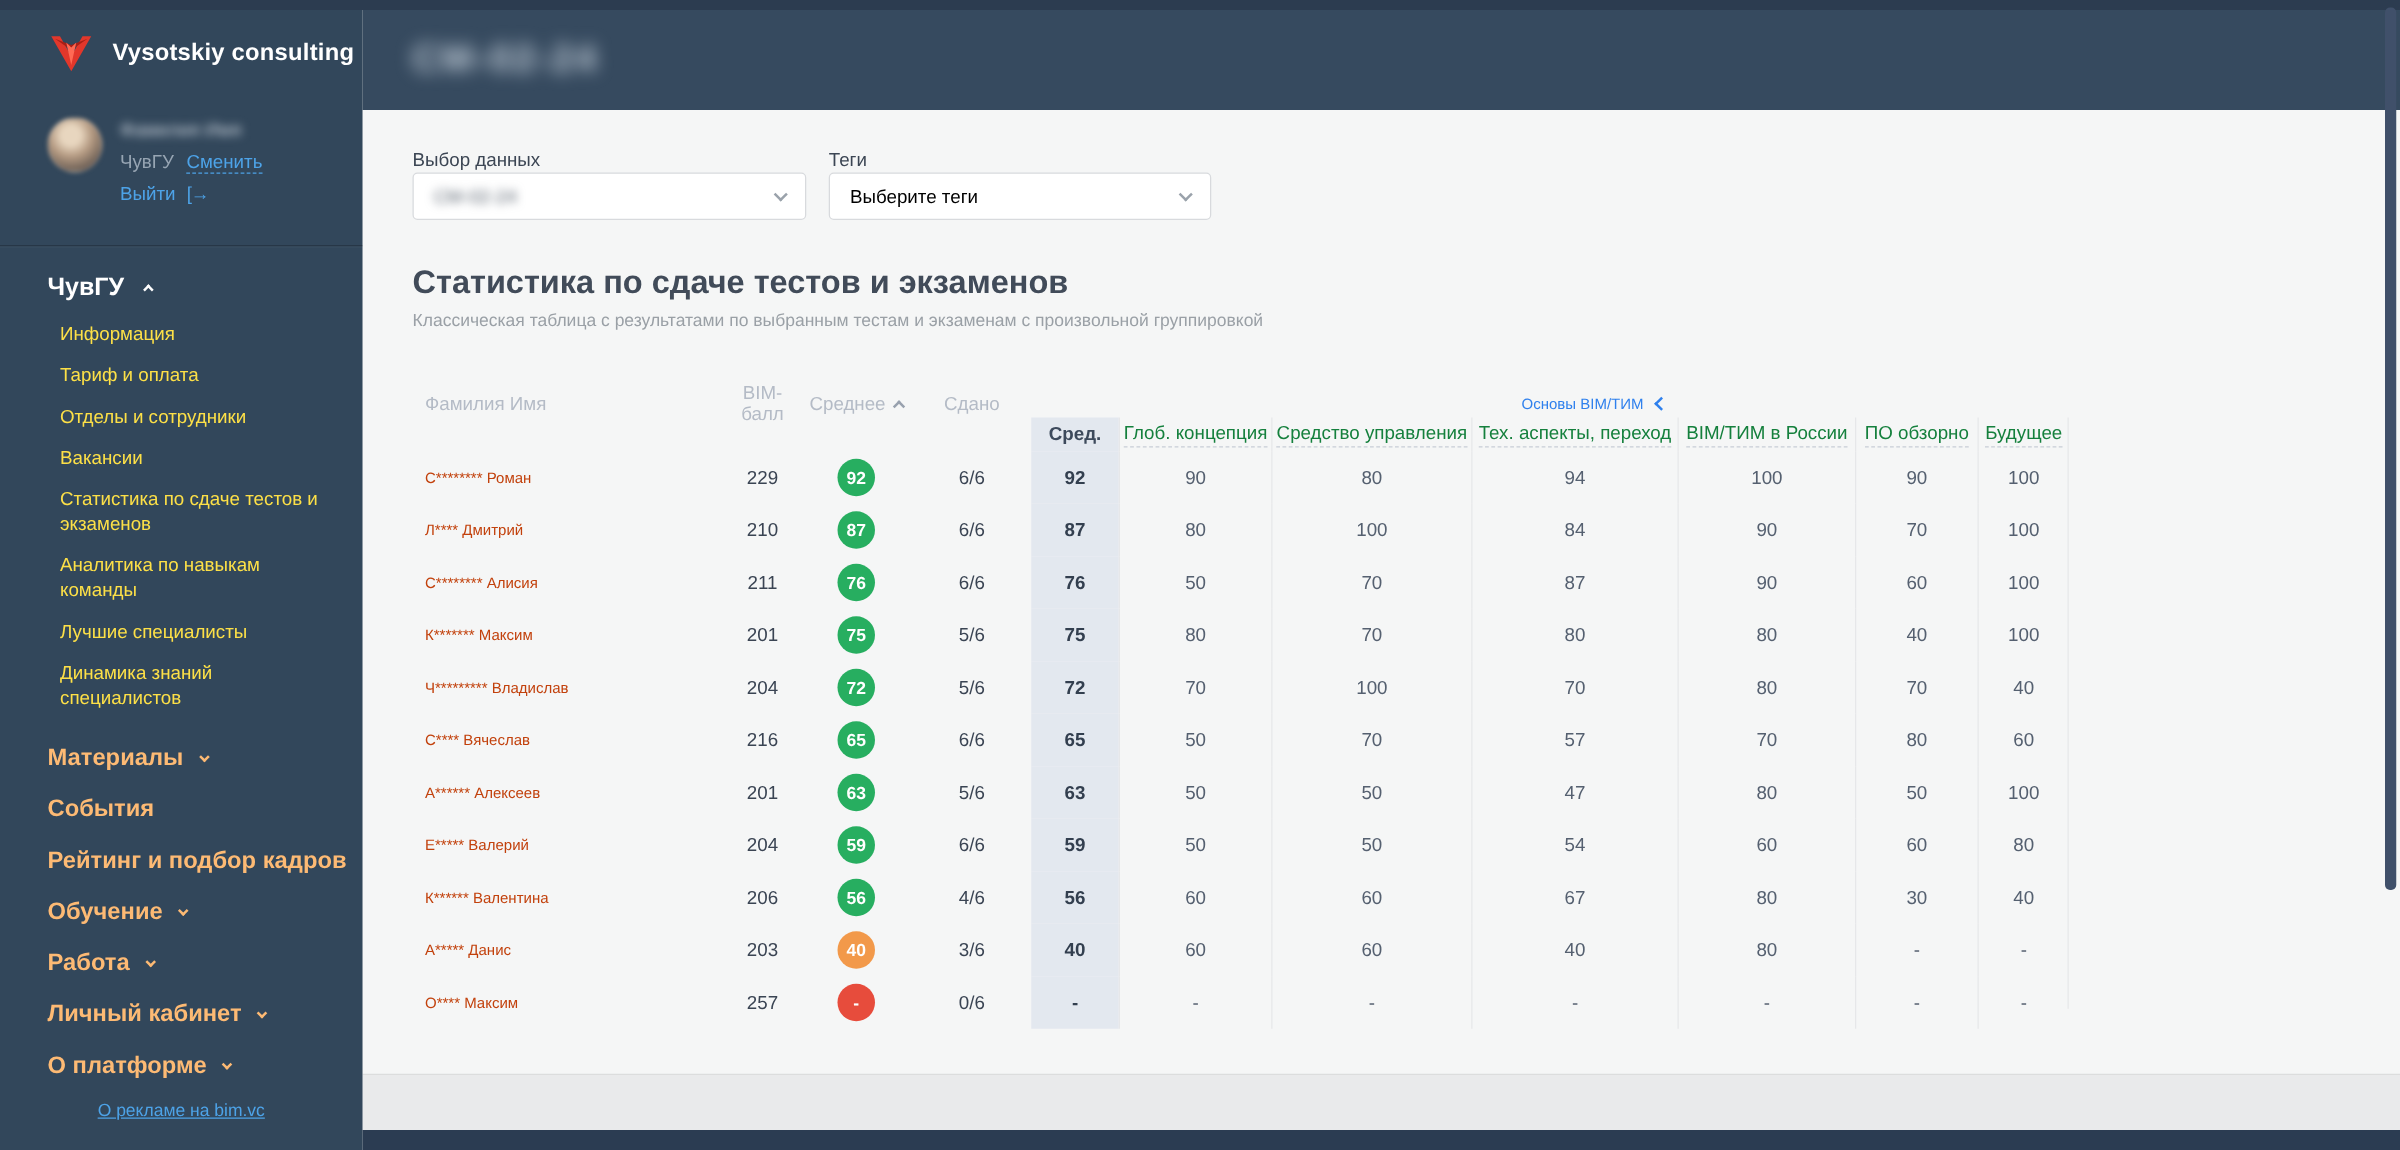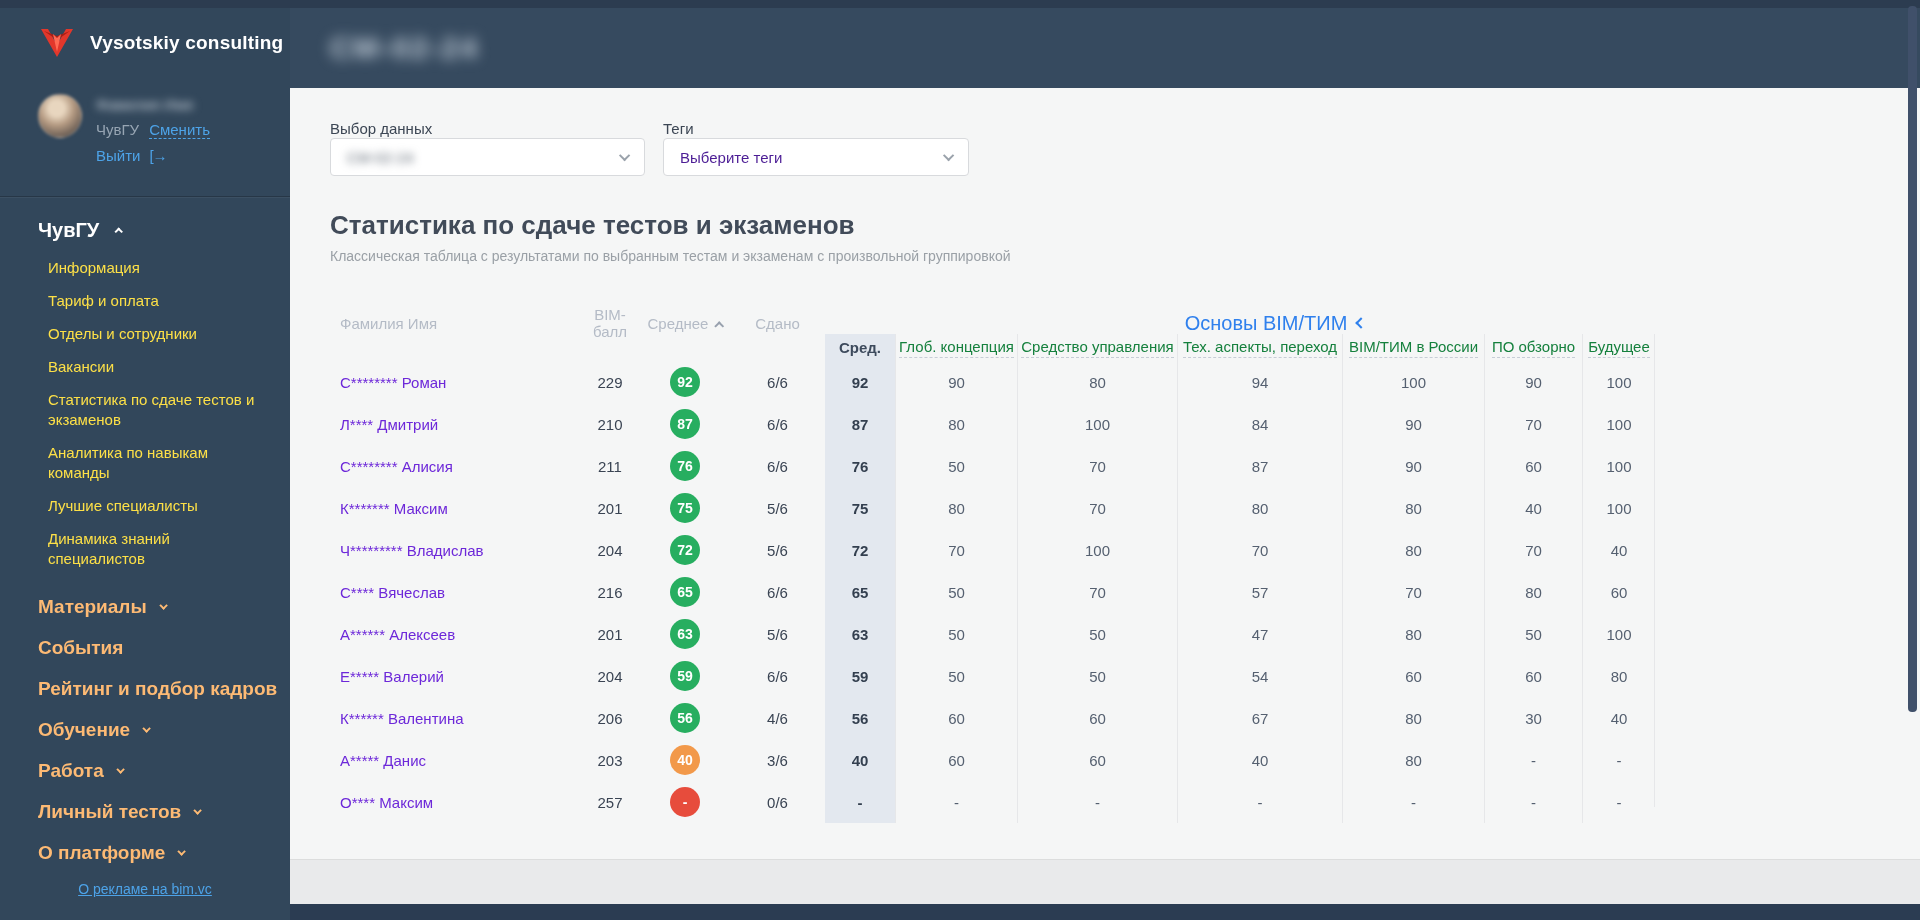--- a/index.html
+++ b/index.html
@@ -50,49 +50,49 @@
 
   
   .filters { display:flex; gap:18px; }
   .filter label { display:block; font-size:15px; color:#3c4654; margin-bottom:1px; }
   .select { background:#fff; border:1px solid #d8dadd; border-radius:4px; height:38px; display:flex; align-items:center;
     justify-content:space-between; padding:0 14px 0 16px; font-size:15px; color:#3c4654; cursor:pointer; }
   .select .chev { color:#9aa2ab; }
   .sel-data { width:315px; }
   .sel-tags { width:306px; }
   .redacted-val { filter:blur(4px); color:#5a6470; user-select:none; }
-  .placeholder { color:#4c1d95;text-align:right; }
+  .placeholder { color:#000000;text-align:right; }
 
   
   .main-title { margin-top:34px; font-size:26px; font-weight:600; color:#414b59; }
   .main-subtitle { margin-top:7px; font-size:14px; color:#9aa0a6; }
 
   
   .table-wrap { margin-top:42px; position:relative; width:1325px; }
   .cols { display:grid; grid-template-columns:250px 60px 90px 95px 70px 122px 160px 165px 142px 98px 73px; align-items:center; }
   .hdrA { height:24px; margin-bottom:4px; }
   .hdrA .h { font-size:15px; color:#b4bbc6; cursor:pointer; }
   .c { text-align:center; }
   .namecell { padding-left:10px; text-align:left; }
   .groupcell { grid-column:6/12; display:flex; align-items:center; justify-content:center; gap:10px; }
-  .group-link { color:#2f80ed; font-size:20px; cursor:pointer; display:flex; align-items:center; gap:10px; }
+  .group-link { color:#2f80ed; font-size:12px; cursor:pointer; display:flex; align-items:center; gap:10px; }
   .chev-left { display:inline-block; width:8px; height:8px; border-left:2px solid #2f80ed; border-bottom:2px solid #2f80ed; transform:rotate(45deg); }
   .sort-up { display:inline-block; width:7px; height:7px; border-left:2px solid #98a1ae; border-bottom:2px solid #98a1ae; transform:rotate(135deg) translateY(-1px); margin-left:7px; }
 
   .hdrB { height:27px; }
   .avgcol { background:#e3e8ef; height:100%; display:flex; align-items:center; justify-content:center; }
   .hdr-avg { font-size:15px; color:#3d4a5c; font-weight:bold; }
   .subjhead { font-size:15px; color:#15803d; height:100%; display:flex; align-items:center; justify-content:center; cursor:pointer; }
   .subjhead span { border-bottom:1px dashed #c7cdd6; padding-bottom:2px; white-space:nowrap; }
   .sep { border-left:1px solid #e6e7e9; }
   .subj-cells { display:contents; }
   .right-line { position:absolute; right:0; top:28px; bottom:16px; width:1px; background:#e6e7e9; }
 
   .row { height:42px; }
-  .row .name { font-size:15px; color:#6d28d9; }
+  .row .name { font-size:12px; color:#c2410c; }
   .row .num { font-size:15px; color:#3a4453; }
   .badge { width:30px; height:30px; border-radius:50%; margin:0 auto; display:flex; align-items:center; justify-content:center;
     color:#fff; font-size:14px; font-weight:bold; }
   .avgval { font-size:15px; font-weight:bold; color:#333f4f; }
   .sval { font-size:15px; color:#556070; height:100%; display:flex; align-items:center; justify-content:center; }
 
   .below-card { flex:1; background:#e9eaeb; }
   .footer-bar { position:absolute; left:290px; right:0; bottom:0; height:16px; background:#2b3c52; z-index:6; }
   .scroll-thumb { position:absolute; right:3px; top:6px; width:9px; height:706px; border-radius:4px; background:#40506a; z-index:7; cursor:pointer; }
 </style>
@@ -174,21 +174,21 @@
             <span>Обучение</span>
             <span class="chev down small"></span>
           </div>
 
           <div class="nav-top">
             <span>Работа</span>
             <span class="chev down small"></span>
           </div>
 
           <div class="nav-top">
-            <span>Личный тестов</span>
+            <span>Личный кабинет</span>
             <span class="chev down small"></span>
           </div>
 
           <div class="nav-top">
             <span>О платформе</span>
             <span class="chev down small"></span>
           </div>
         </div>
     </div>
 

